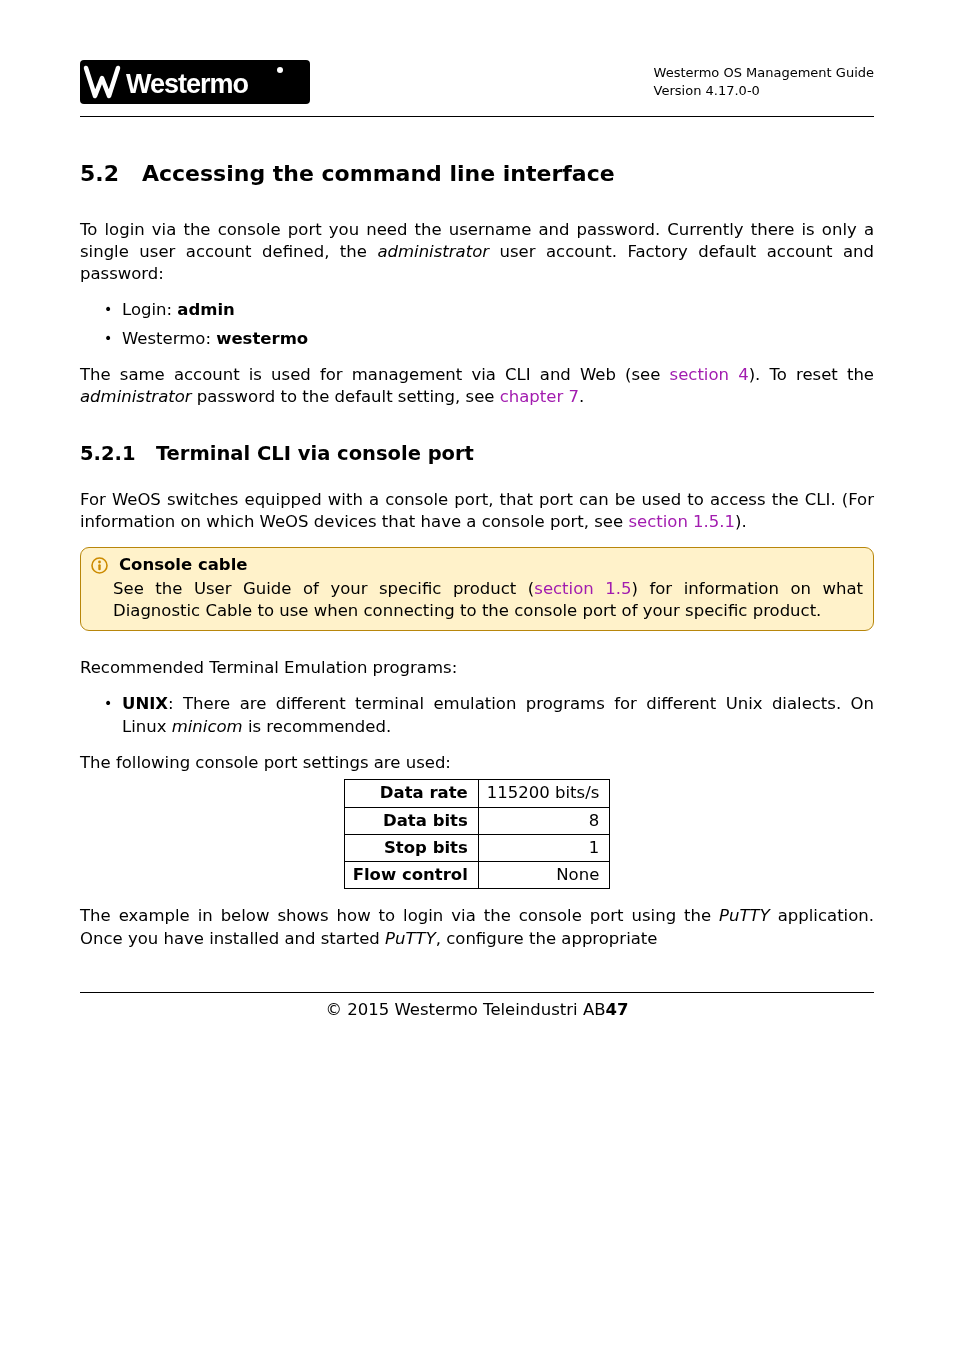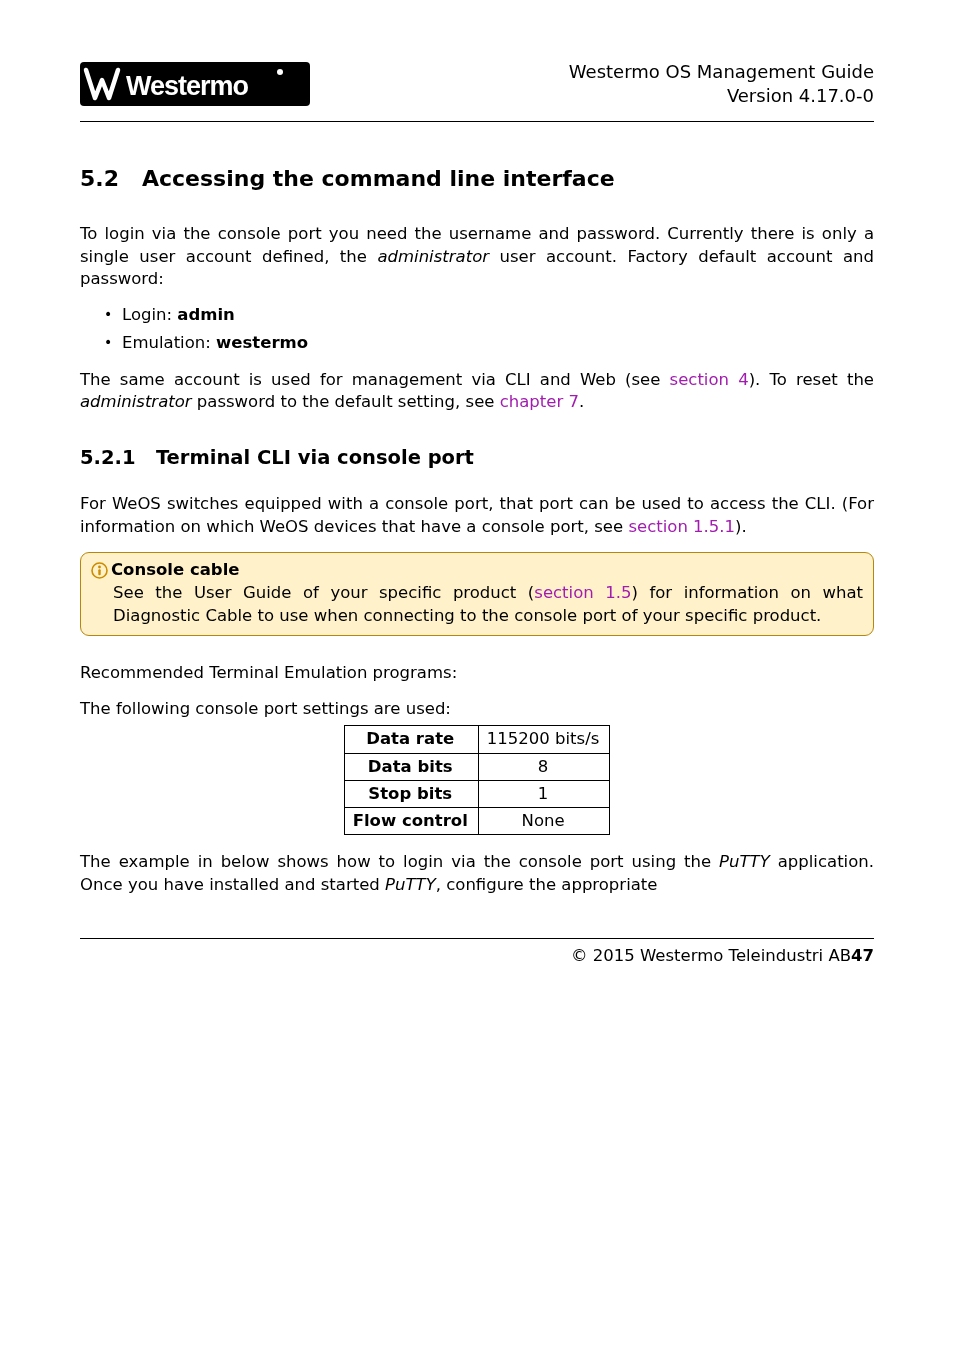--- a/index.html
+++ b/index.html
@@ -18,22 +18,22 @@
     margin-bottom: 12px;
   }
   .logo {
     width: 230px;
     height: 44px;
     display: flex;
     align-items: center;
   }
   .logo-svg { width: 230px; height: 44px; }
   .header-text {
-    text-align: right;
-    font-size: 18px;
+    text-align: left;
+    font-size: 13px;
     line-height: 1.35;
   }
   hr.top-rule {
     border: none;
     border-top: 1.4px solid #000;
     margin: 0 0 42px 0;
   }
   h2.section {
     font-size: 22px;
     font-weight: bold;
@@ -73,51 +73,51 @@
     border-radius: 9px;
     background: #fff2ca;
     padding: 6px 10px 8px 10px;
     margin: 8px 0 26px 0;
     position: relative;
     text-align: justify;
   }
   .callout-title-line {
     display: flex;
     align-items: center;
-    gap: 3px;
+    gap: 11px;
     margin-bottom: 1px;
   }
   .callout-icon {
     width: 17px; height: 17px;
     display: inline-flex; align-items: center; justify-content: center;
     flex-shrink: 0;
   }
   .callout-body {
     padding-left: 22px;
   }
   table.settings {
     border-collapse: collapse;
     margin: 4px auto 16px auto;
   }
   table.settings td, table.settings th {
     border: 1.3px solid #000;
     padding: 2px 10px 2px 8px;
-    text-align: center;
+    text-align: right;
     font-size: 16.5px;
     white-space: nowrap;
   }
   table.settings th { font-weight: bold; }
   hr.bottom-rule {
     border: none;
     border-top: 1.3px solid #000;
     margin: 42px 0 6px 0;
   }
   .footer-row {
     display: flex;
-    justify-content: flex-end;
+    justify-content: center;
     align-items: baseline;
     font-size: 16.5px;
   }
   .page-num { font-weight: bold; }
   .nowrap { white-space: nowrap; }
 </style>
 </head>
 <body>
 
 <div class="header-row">
@@ -143,21 +143,21 @@
 
 <p class="body">
   <span>To login via the console port you need the username and password. Currently there is only a single user account defined, the </span><span class="italic">administrator</span><span> user account. Factory default account and password:</span>
 </p>
 
 <ul class="bullets">
   <li>
     <span>Login: </span><span class="bold">admin</span>
   </li>
   <li>
-    <span>Emulation: </span><span class="bold">westermo</span>
+    <span>Westermo: </span><span class="bold">westermo</span>
   </li>
 </ul>
 
 <p class="body">
   <span>The same account is used for management via CLI and Web (see </span><span class="link">section 4</span><span>). To reset the </span><span class="italic">administrator</span><span> password to the default setting, see </span><span class="link">chapter 7</span><span>.</span>
 </p>
 
 <h3 class="subsection">
   <span>5.2.1</span>&nbsp;&nbsp;
   <span>Terminal CLI via console port</span>
@@ -179,20 +179,23 @@
     <span class="bold">Console cable</span>
   </div>
   <div class="callout-body">
     <span>See the User Guide of your specific product (</span><span class="link">section 1.5</span><span>) for information on what Diagnostic Cable to use when connecting to the console port of your specific product.</span>
   </div>
 </div>
 
 <p class="body">Recommended Terminal Emulation programs:</p>
 
 <ul class="bullets">
+  <li>
+    <span class="bold">UNIX</span><span>: There are different terminal emulation programs for different Unix dialects. On Linux </span><span class="italic">minicom</span><span> is recommended.</span>
+  </li>
 </ul>
 
 <p class="body" style="margin-bottom:5px;">The following console port settings are used:</p>
 
 <table class="settings">
   <tbody>
       <tr>
         <th>Data rate</th>
         <td>115200 bits/s</td>
       </tr>

